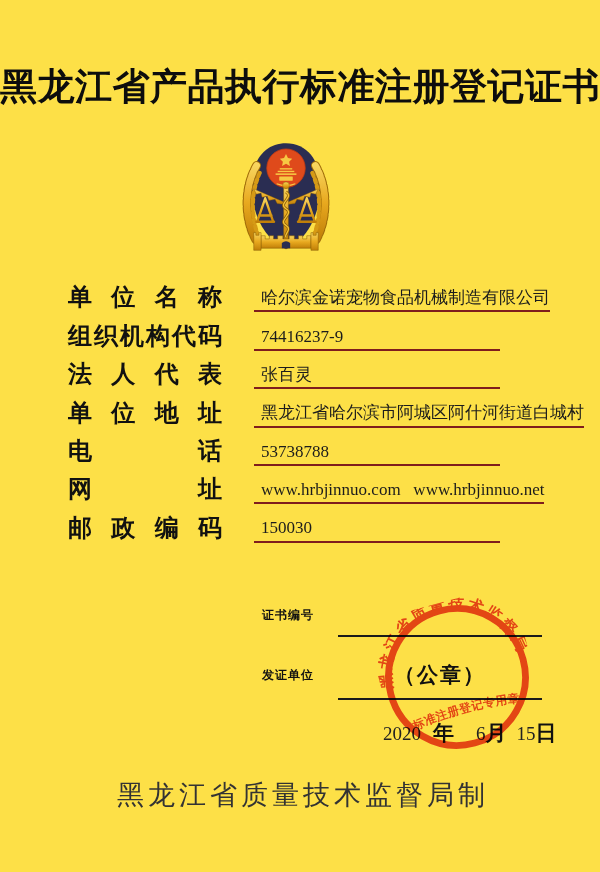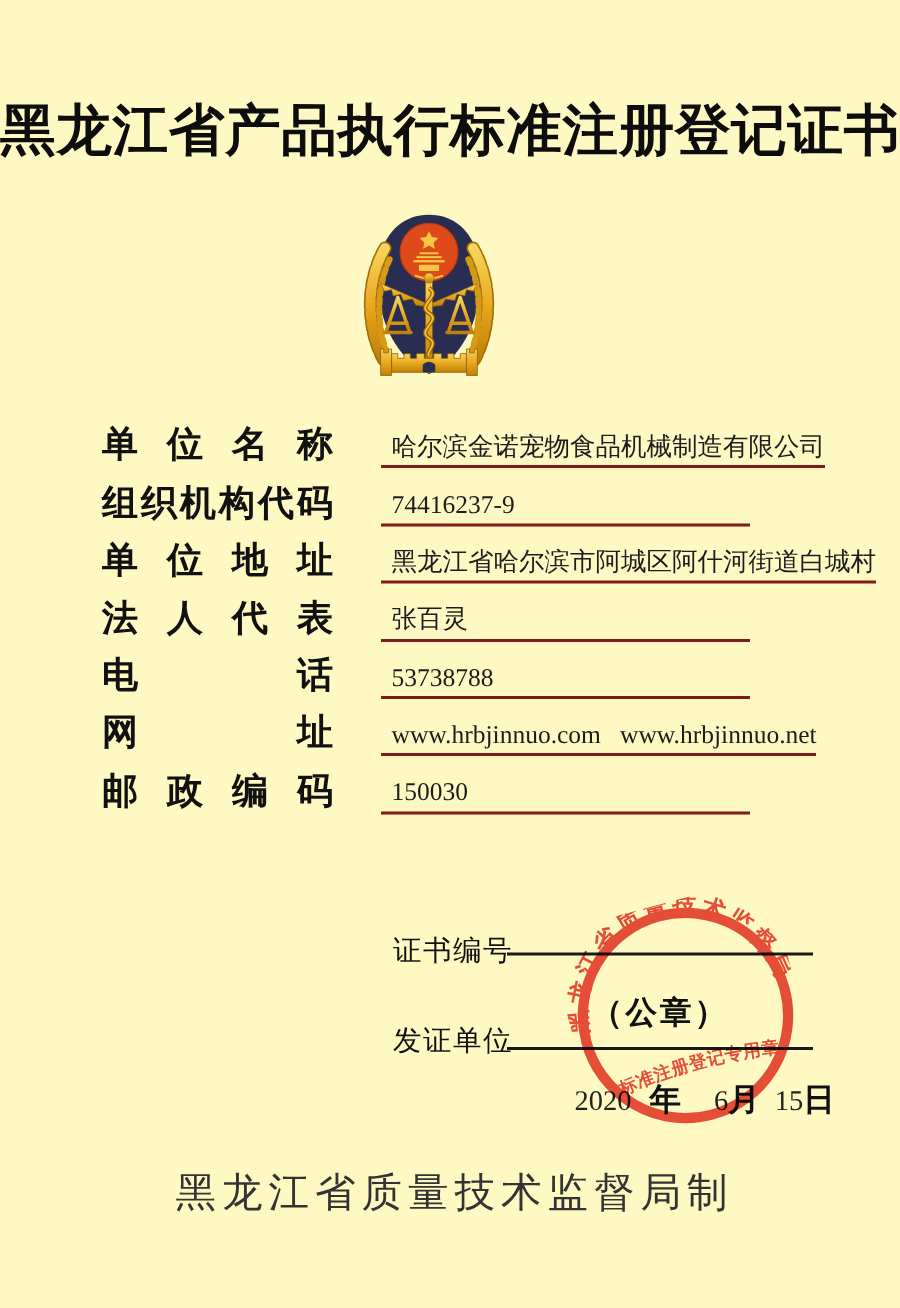--- a/index.html
+++ b/index.html
@@ -1,20 +1,20 @@
 <!DOCTYPE html>
 <html><head>
 <meta charset="utf-8">
 <style>
   html,body{margin:0;padding:0;}
   body{background:#ffffff;}
   .page{
     position:relative;
     width:600px;height:872px;
-    background:#fef9c3;
+    background:#fde047;
     overflow:hidden;
     font-family:"Liberation Serif",serif;
     color:#1a1a1a;
   }
   
   .title{
     position:absolute;top:62px;left:0;width:100%;
     text-align:center;
     font-size:37px;font-weight:700;
     letter-spacing:0.5px;
@@ -44,23 +44,22 @@
     border-bottom:2px solid #7f1d1d;
     font-size:17px;line-height:1.25;
     padding:0 0 2px 7px;
     white-space:pre;overflow:visible;
     color:#1c1c1c;
   }
   
   .cert-label{
     position:absolute;
     font-family:"Liberation Sans",sans-serif;
-    font-weight:400;font-size:19px;line-height:24px;color:#111;
+    font-weight:700;font-size:12px;line-height:24px;color:#111;
     letter-spacing:1px;
-    margin-top:20px;
   }
   #cert-number-label{left:262px;top:603px;}
   #issuer-label{left:262px;top:663px;}
   .cert-line{
     position:absolute;width:204px;height:0;
     border-bottom:2px solid #1a1a1a;
   }
   #cert-number-line{left:338px;top:635px;}
   #issuer-line{left:338px;top:698px;}
   #cert-number-value{
@@ -165,27 +164,27 @@
       <div class="field-label">单位名称</div>
       <div class="field-value">哈尔滨金诺宠物食品机械制造有限公司</div>
     </div>
 
     <div class="field-row">
       <div class="field-label">组织机构代码</div>
       <div class="field-value">74416237-9</div>
     </div>
 
     <div class="field-row">
+      <div class="field-label">法人代表</div>
+      <div class="field-value">张百灵</div>
+    </div>
+
+    <div class="field-row">
       <div class="field-label">单位地址</div>
       <div class="field-value">黑龙江省哈尔滨市阿城区阿什河街道白城村</div>
-    </div>
-
-    <div class="field-row">
-      <div class="field-label">法人代表</div>
-      <div class="field-value">张百灵</div>
     </div>
 
     <div class="field-row">
       <div class="field-label">电话</div>
       <div class="field-value">53738788</div>
     </div>
 
     <div class="field-row">
       <div class="field-label">网址</div>
       <div class="field-value">www.hrbjinnuo.com   www.hrbjinnuo.net</div>

